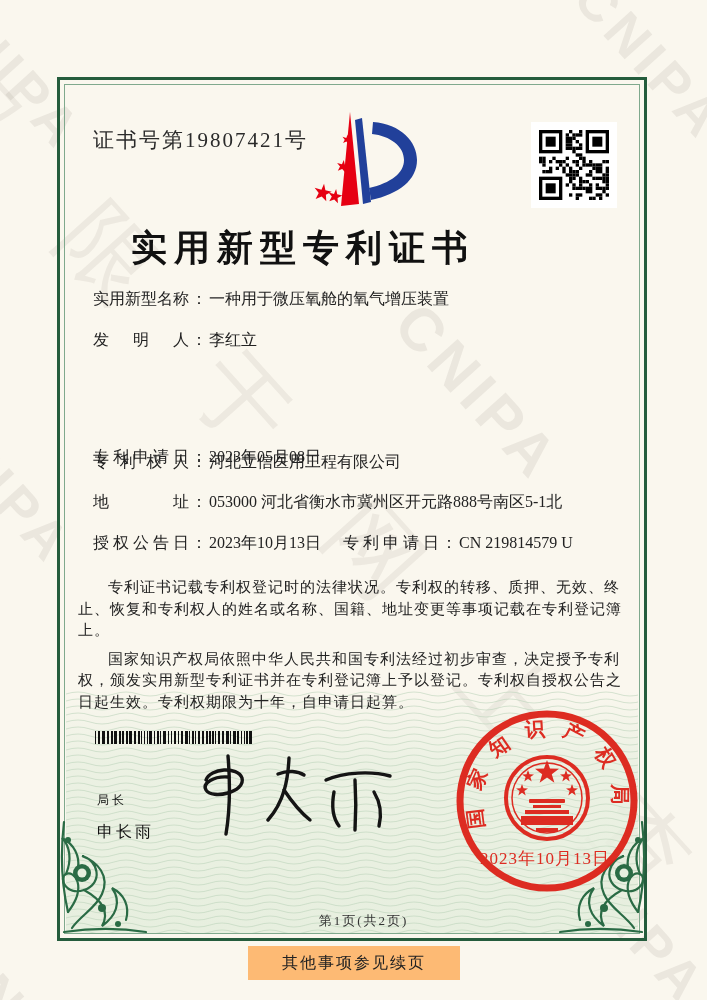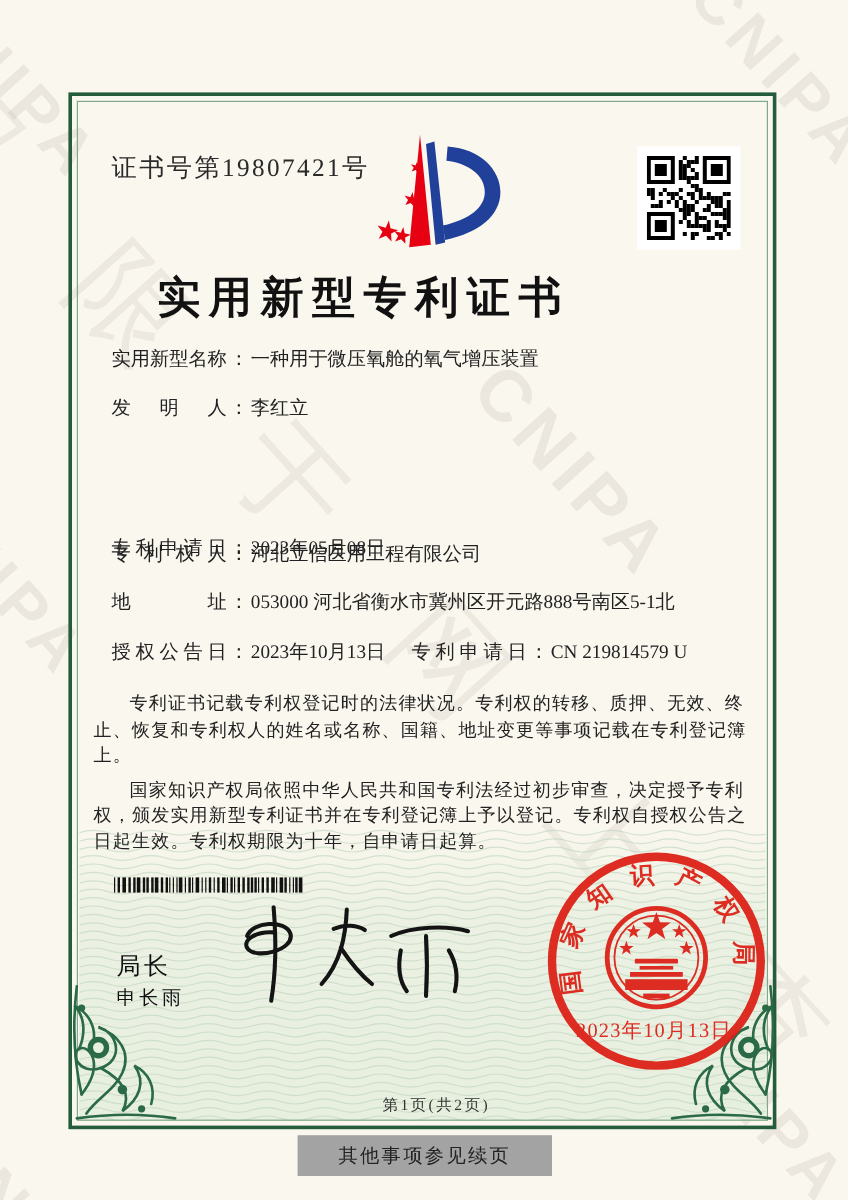--- a/index.html
+++ b/index.html
@@ -23,30 +23,30 @@
   .qr-box svg{position:absolute;left:8px;top:8px;}
   .title{position:absolute;left:0;top:224px;width:606px;text-align:center;
          font-size:36px;font-weight:700;letter-spacing:7px;color:#111;}
   .frow{position:absolute;left:93px;font-size:16px;white-space:nowrap;color:#222;}
   .flabel{display:inline-block;width:96px;text-align:justify;text-align-last:justify;vertical-align:top;}
   .fcolon{display:inline-block;margin:0 2px 0 2px;}
   .fgroup2{position:absolute;left:250px;top:0;}
   .paras{position:absolute;left:78px;top:577px;width:554px;font-size:15px;line-height:21.5px;color:#222;}
   .paras p{margin:0 0 7px 0;text-indent:2em;letter-spacing:1px;}
   .barcode{position:absolute;left:95px;top:731px;}
-  .sig-title{position:absolute;left:97px;top:792px;font-size:20px;letter-spacing:3px;color:#111;
+  .sig-title{position:absolute;left:97px;top:792px;font-size:12px;letter-spacing:3px;color:#111;
              font-family:"Liberation Sans","DejaVu Sans",sans-serif;}
   .sig-name{position:absolute;left:97px;top:822px;font-size:16px;letter-spacing:3px;color:#111;
             font-family:"Liberation Sans","DejaVu Sans",sans-serif;}
   .sig-hand{position:absolute;left:192px;top:750px;}
   .seal{position:absolute;left:452px;top:706px;}
   .page-ind{position:absolute;left:0;top:912px;width:707px;text-align:center;font-size:13px;
             letter-spacing:2px;color:#333;padding-left:10px;}
   .floral{position:absolute;}
-  .note-strip{position:absolute;left:248px;top:946px;width:212px;height:34px;background:#a3a3a3;
+  .note-strip{position:absolute;left:248px;top:946px;width:212px;height:34px;background:#fdba74;
               display:flex;align-items:center;justify-content:center;}
   .note-strip span{font-size:16px;letter-spacing:2px;color:#222;}
   .seal-arc-text{font-size:20px;letter-spacing:16px;fill:#dd2218;font-weight:700;}
   .seal-date{font-size:17px;fill:#dd2218;letter-spacing:1px;}
 </style>
 </head>
 <body>
 
 <div id="page">
 

